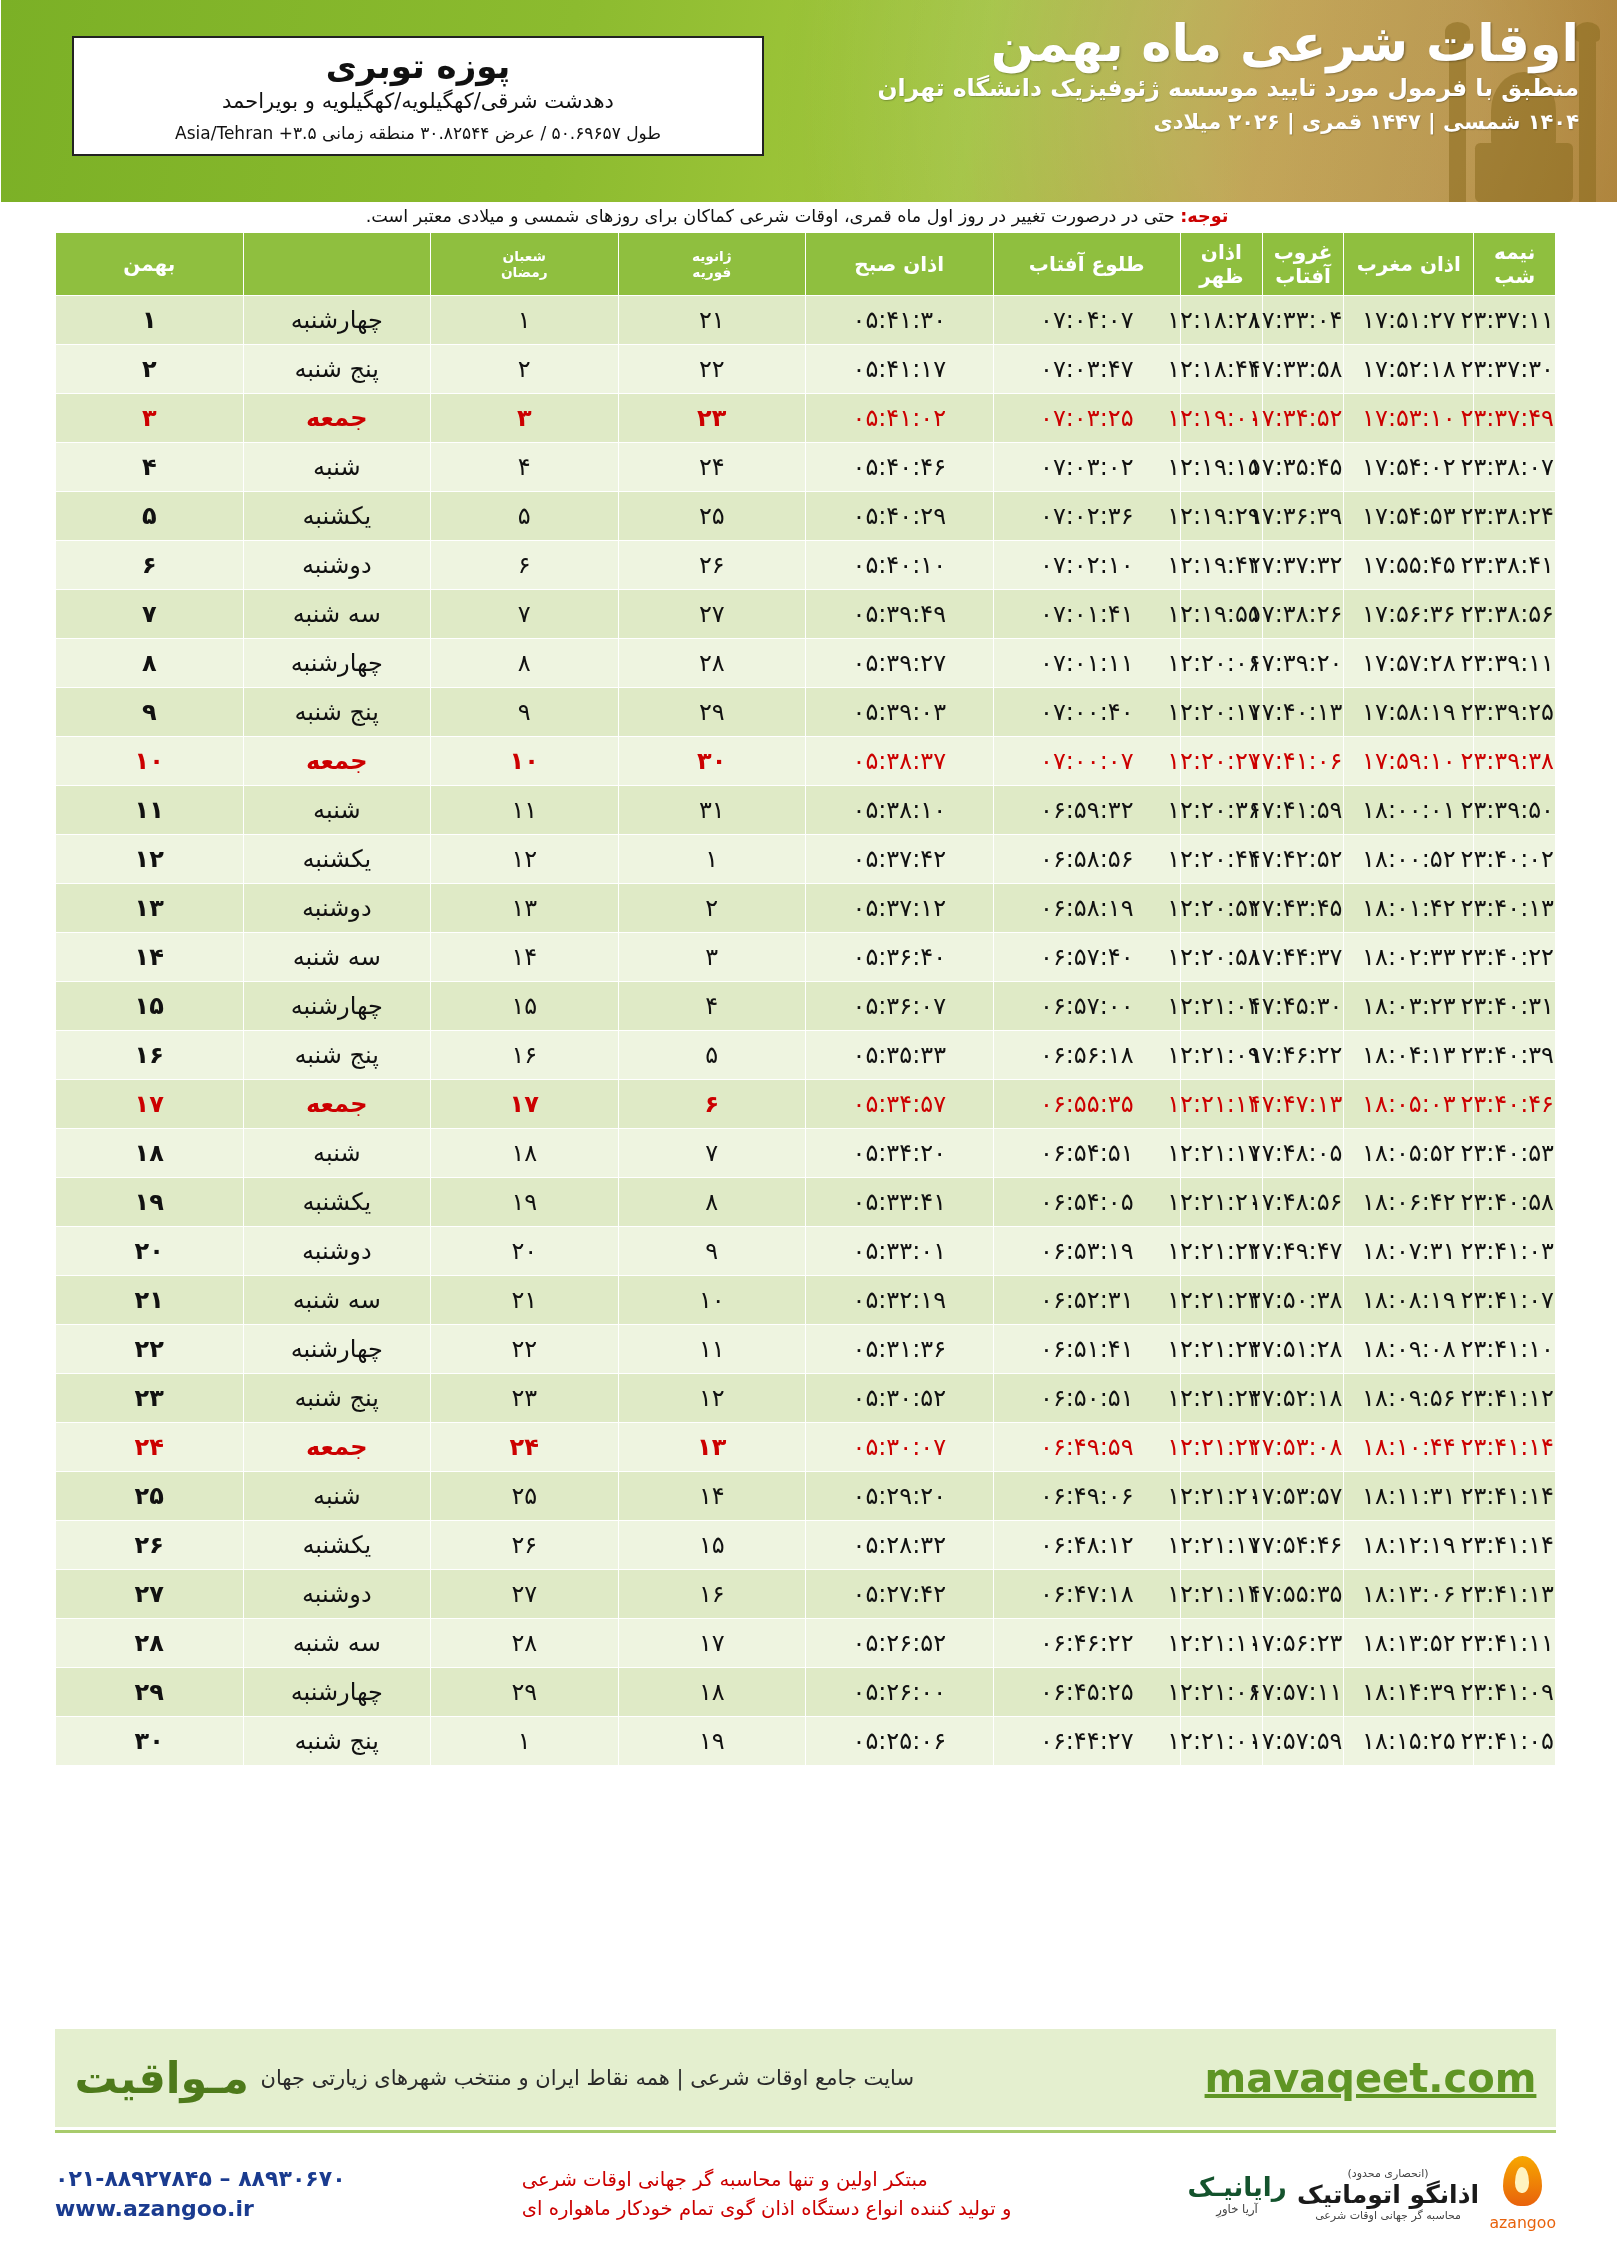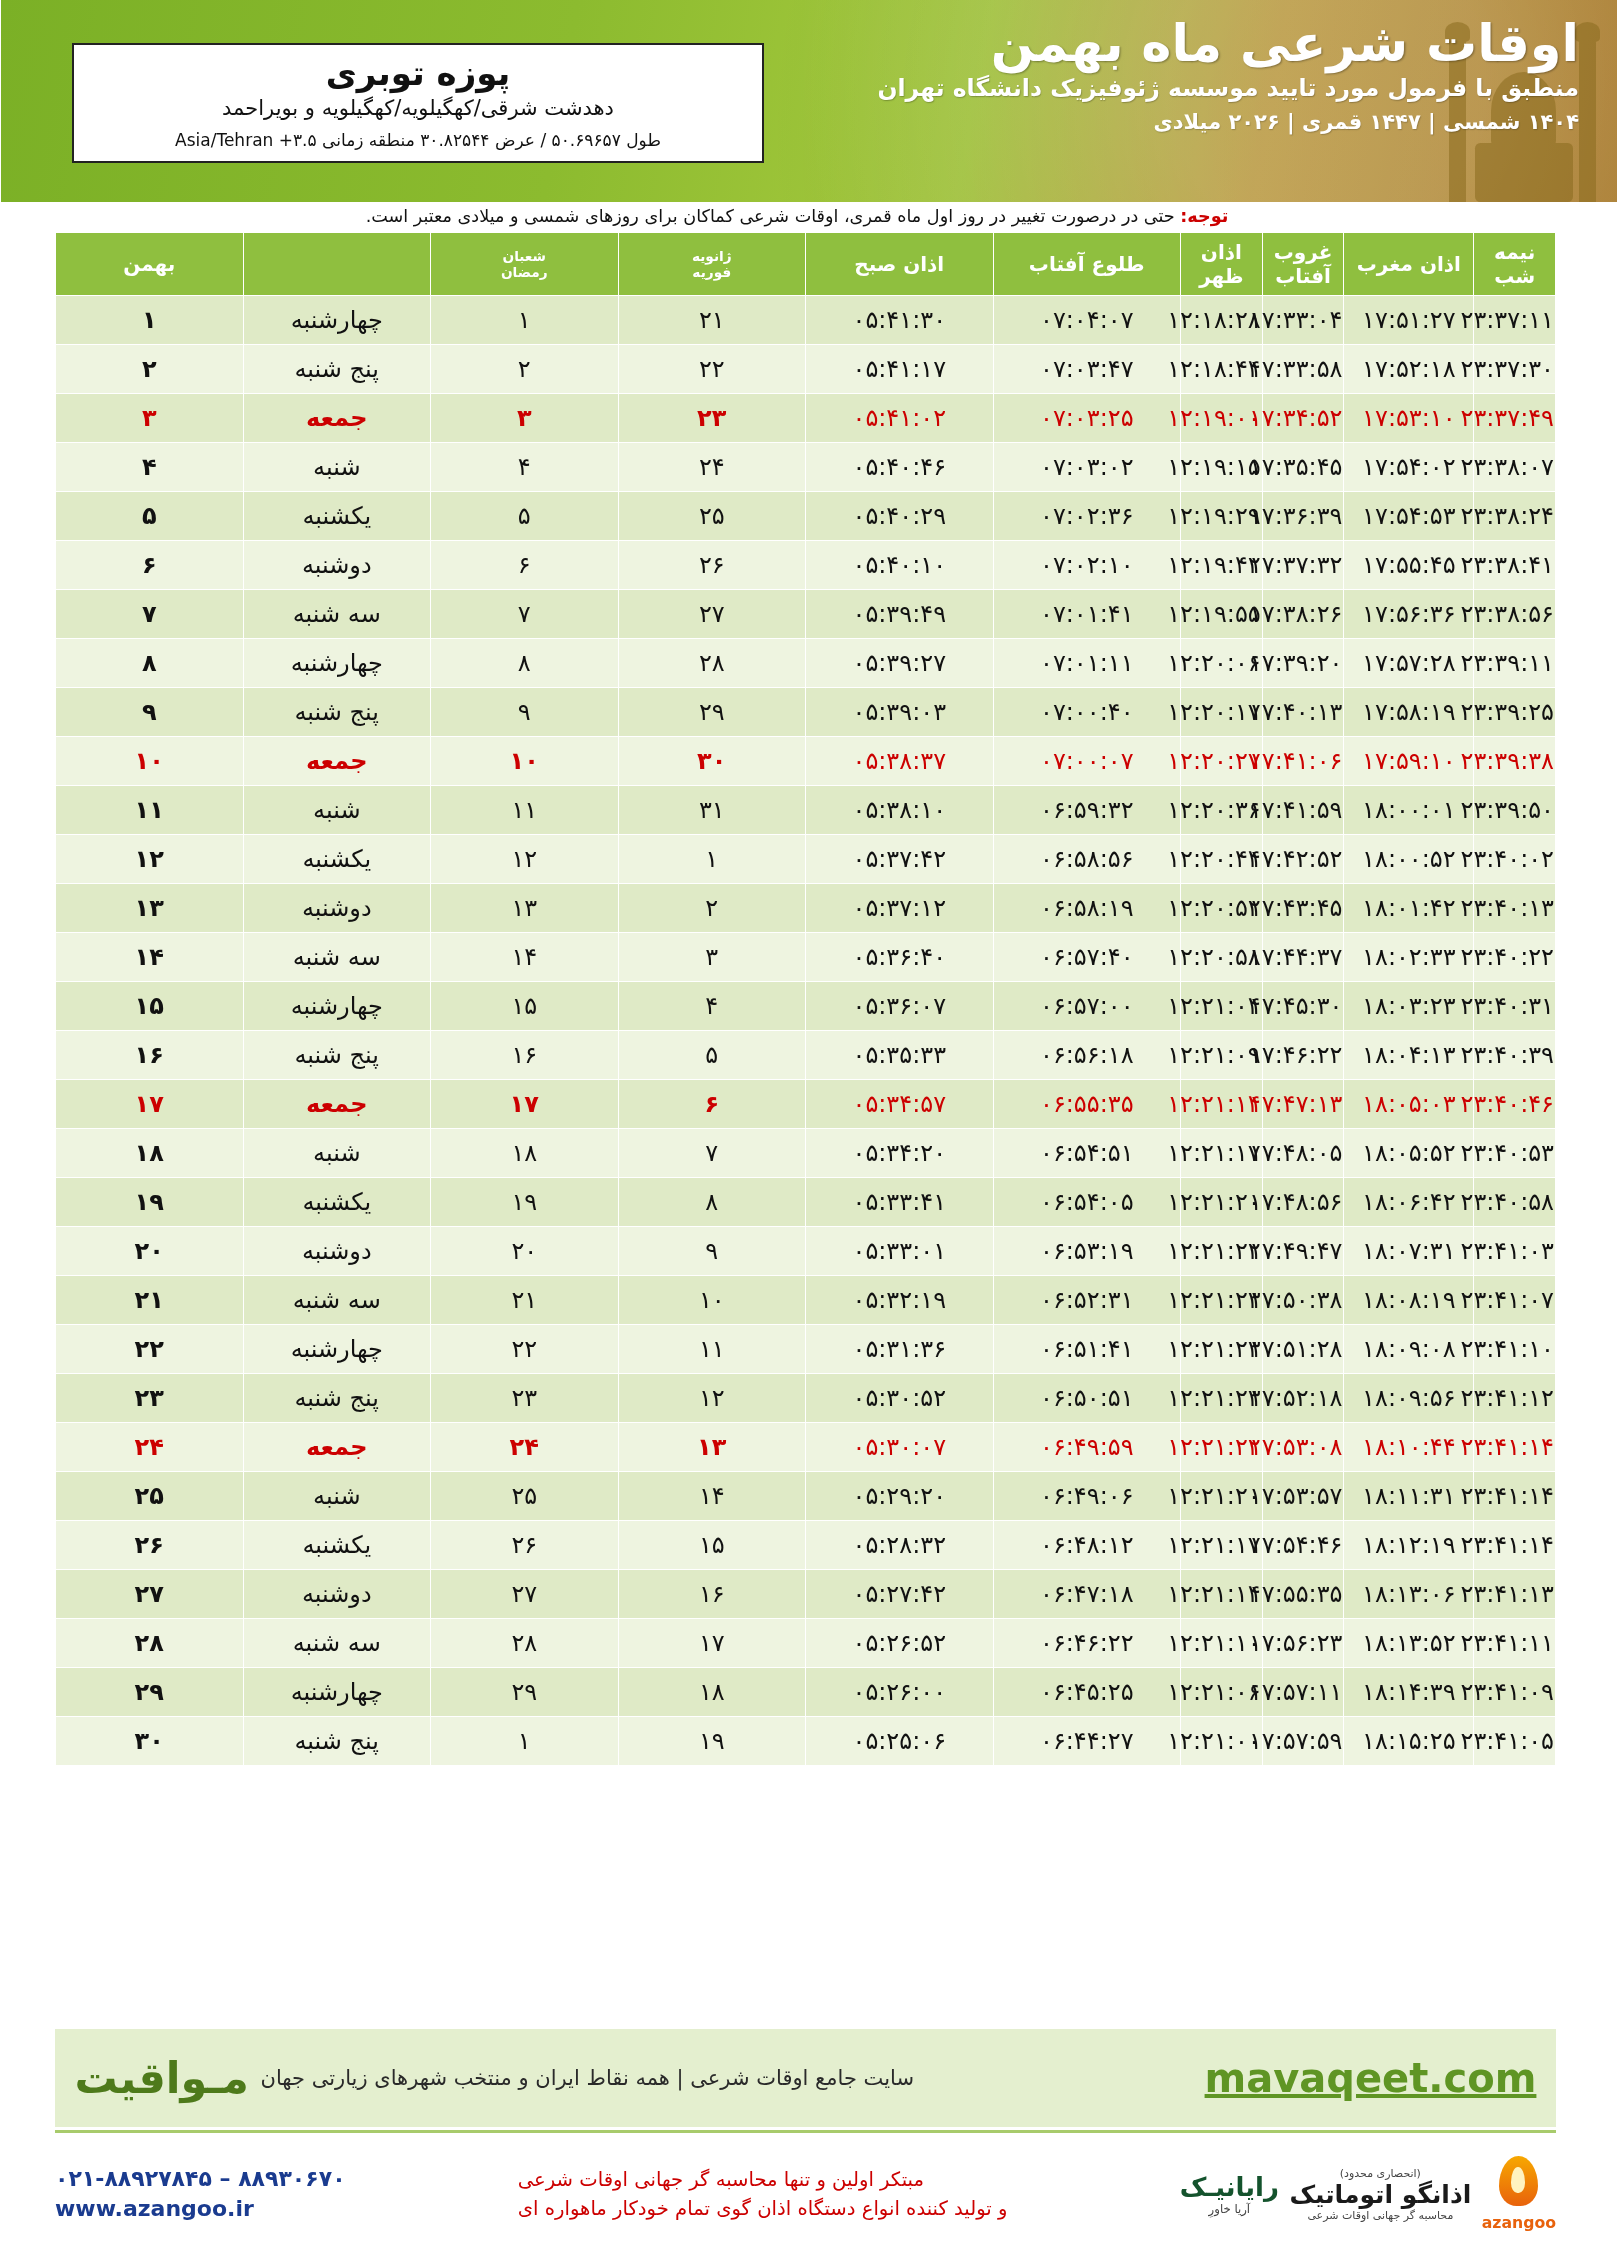--- a/index.html
+++ b/index.html
@@ -87,21 +87,21 @@
     font-size: 21px;
     color: #ffffff;
     font-weight: bold;
     text-shadow: 0.7px 0.7px 1.3px rgba(0,0,0,0.22);
   }
 
   
   .city-box {
     position: absolute;
     left: 72px;
-    top: 43px;
+    top: 36px;
     width: 692px;
     background: #ffffff;
     border: 2px solid #222;
     padding: 9px 15.7px 11.7px;
     box-sizing: border-box;
     text-align: center;
   }
   .city-name {
     font-size: 34px;
     font-weight: bold;
@@ -278,21 +278,21 @@
   }
   .logo-azangoo .flame::after {
     content:"";
     position:absolute; left: 11.7px; top: 10.4px;
     width: 14.4px; height: 26px;
     background:#fff3c0;
     border-radius: 50% 50% 45% 45% / 60% 60% 40% 40%;
   }
   .logo-azangoo .lbl {
     font-size: 15.7px;
-    font-weight: bold;
+    font-weight: normal;
     color: #e8620c;
     direction: ltr;
   }
   .logo-rayaneh .big {
     font-size: 26px;
     font-weight: bold;
     color: #14532d;
   }
   .logo-rayaneh .sm {
     font-size: 11.7px;

